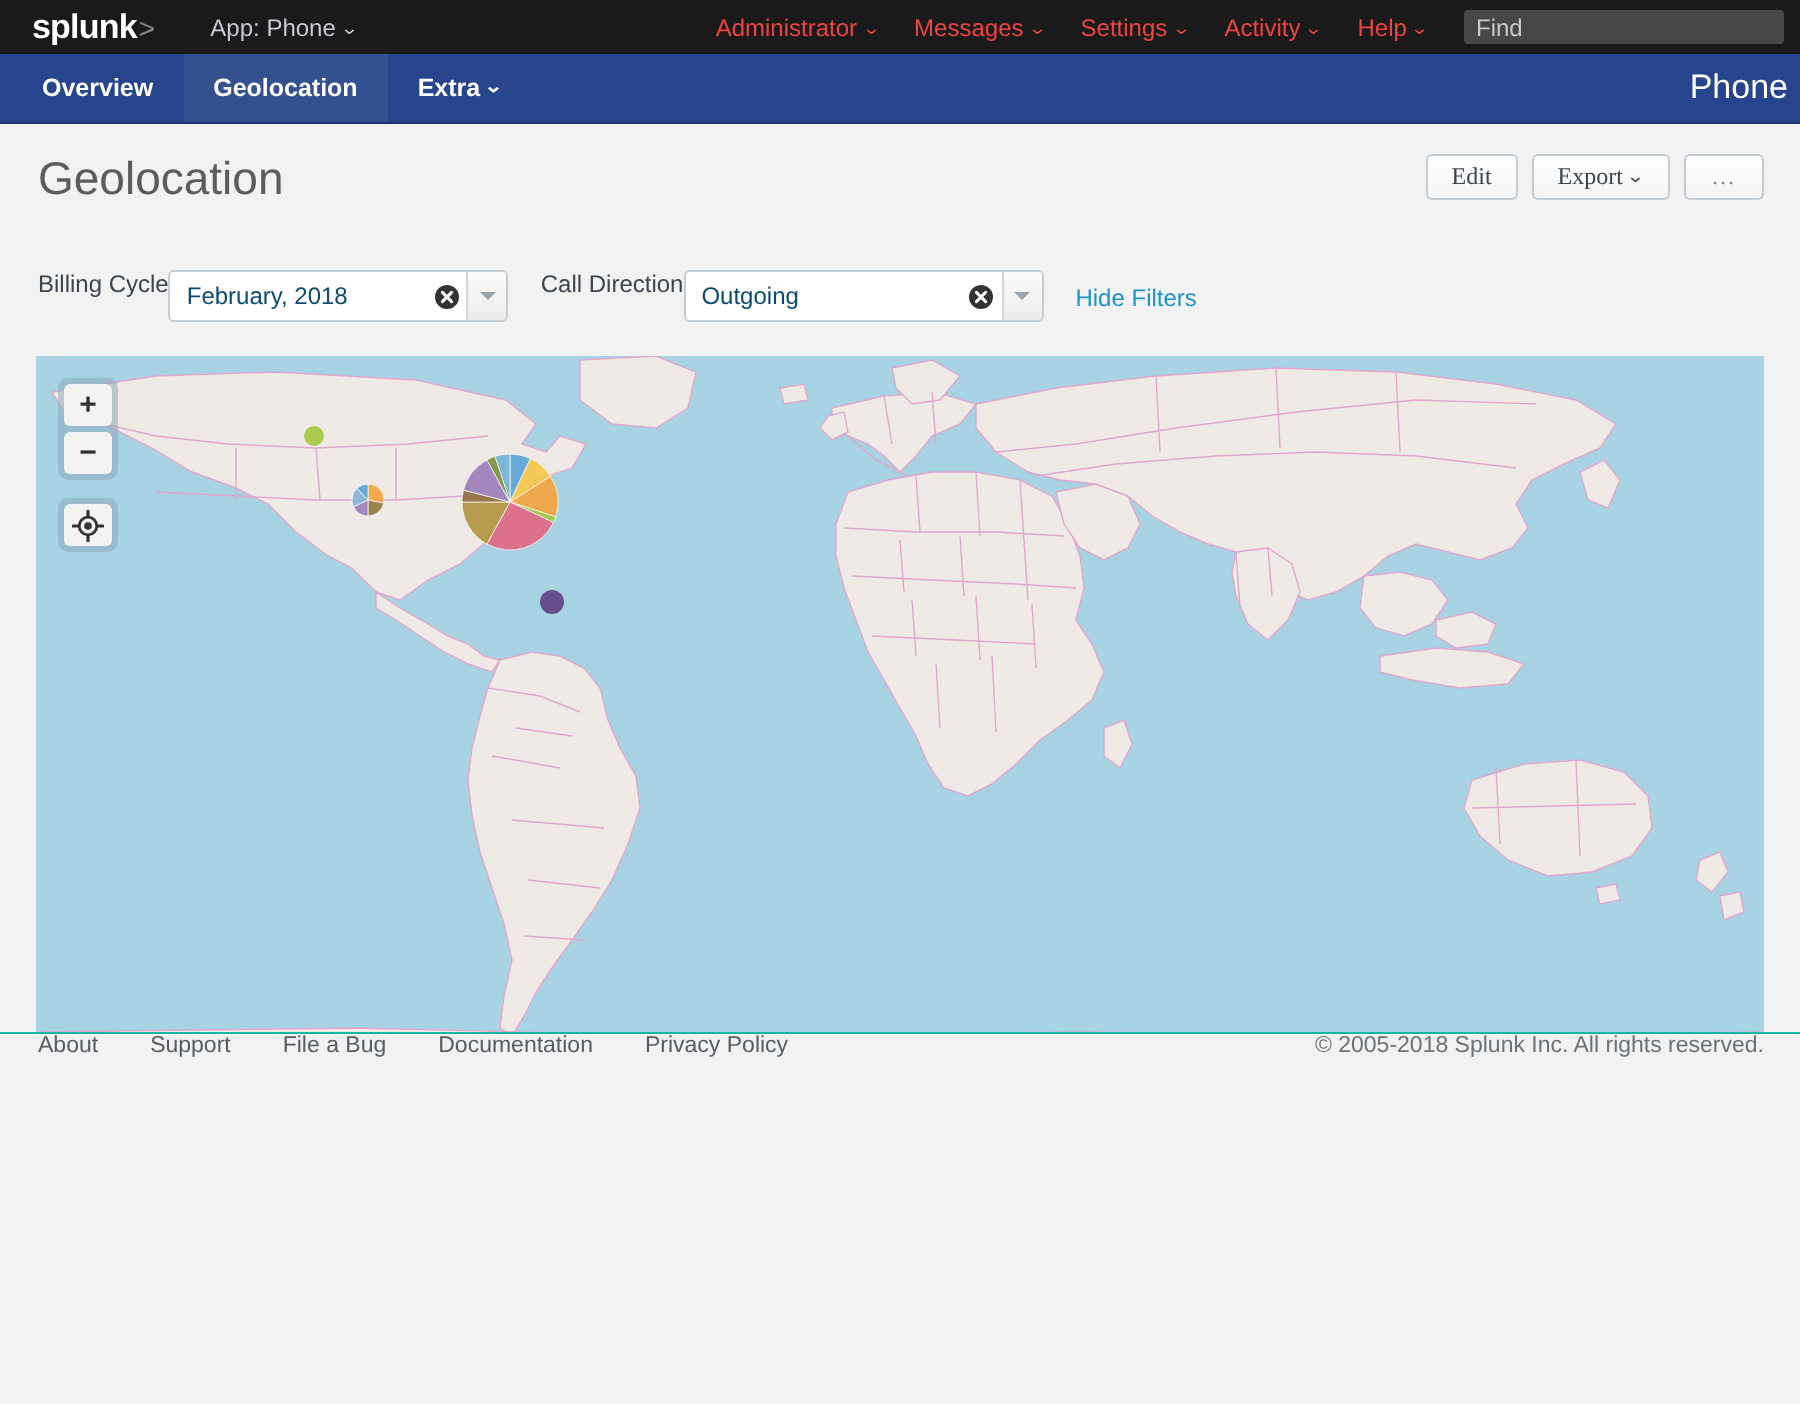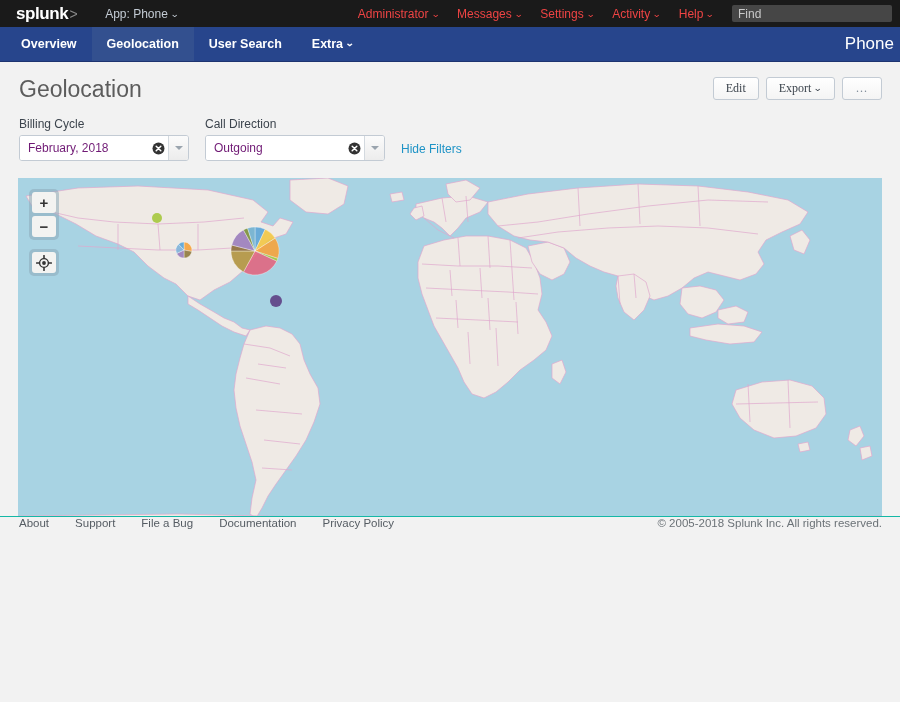--- a/index.html
+++ b/index.html
@@ -151,40 +151,40 @@
   }
   .btn.dots { padding: 0 13px; color: #808c99; letter-spacing: 1px; }
 
   
   .filters {
     display: flex;
     align-items: flex-end;
     padding: 7px 0 0 19px;
     gap: 16px;
   }
-  .filter-group { display: flex; flex-direction: column; }
+  .filter-group { display: flex; flex-direction: row; }
   .filter-label {
     font-size: 12px;
     color: #3c444d;
     margin-bottom: 4px;
   }
   .select-wrap {
     display: flex;
     align-items: stretch;
     height: 24px;
     border: 1px solid #c3cbd4;
     border-radius: 3px;
     background: #fff;
     overflow: hidden;
   }
   .select-value {
     display: flex;
     align-items: center;
     font-size: 12px;
-    color: #701a75;
+    color: #0c4a6e;
     padding: 0 8px;
     flex: 1;
     background: #fff;
   }
   .sel-a { width: 168px; }
   .sel-b { width: 178px; }
   .clear-btn {
     width: 20px;
     display: flex;
     align-items: center;
@@ -319,23 +319,20 @@
     <input class="find-box" placeholder="Find" style="">
   </div>
 </div>
 
 <div class="navbar">
   <div class="nav-item">
       <span>Overview</span>
     </div>
   <div class="nav-item active">
       <span>Geolocation</span>
-    </div>
-  <div class="nav-item">
-      <span>User Search</span>
     </div>
   <div class="nav-item">
       <span>Extra</span>
       <span class="caret">⌄</span>
     </div>
   <div class="app-name">Phone</div>
 </div>
 
 <div class="page">
 

